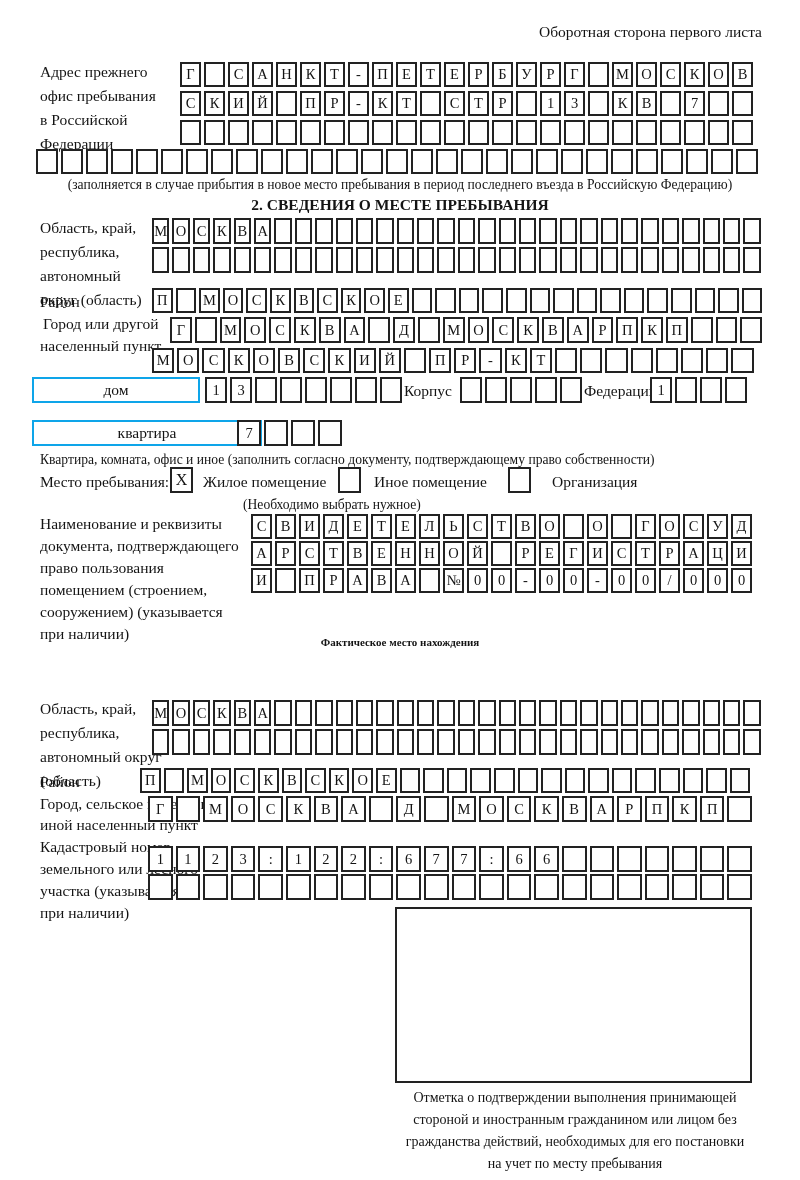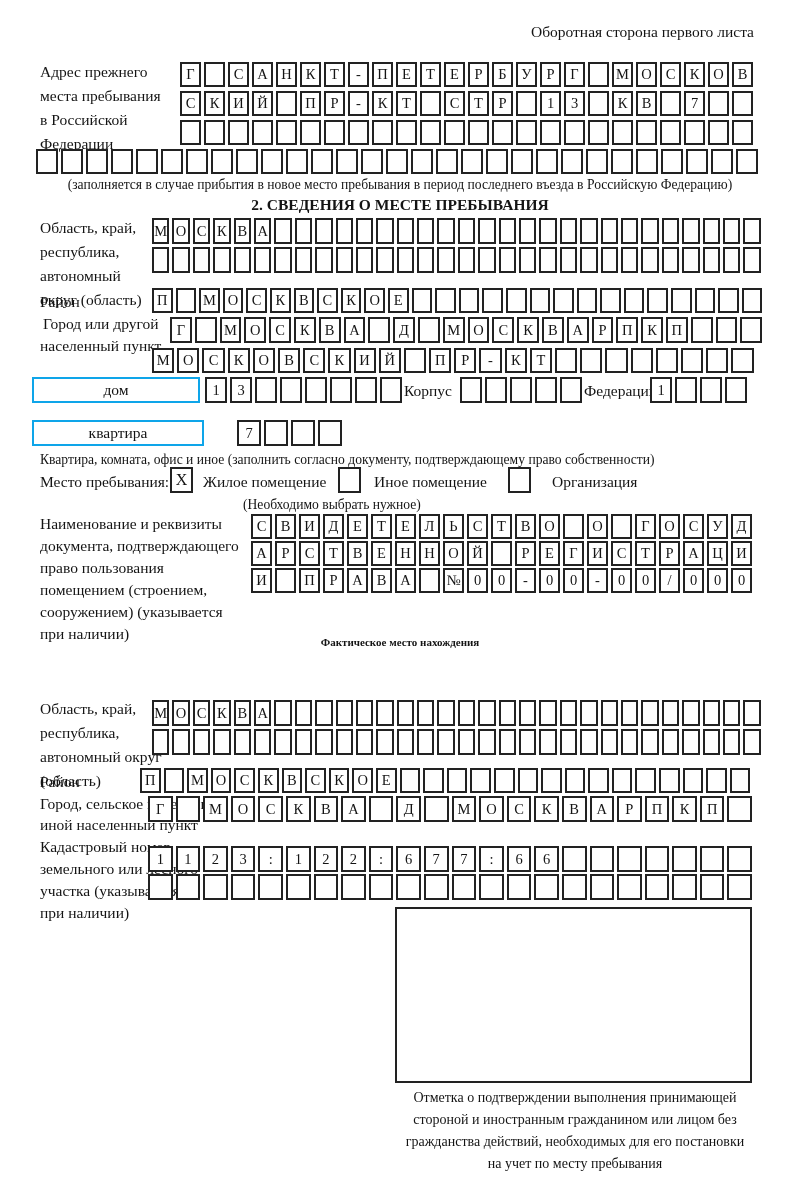--- a/index.html
+++ b/index.html
@@ -28,24 +28,24 @@
           font-size:15.5px;background:#fff;}
   .chk{box-sizing:border-box;position:absolute;width:23px;height:26px;border:2px solid #222;background:#fff;
        display:flex;align-items:center;justify-content:center;font-size:16px;}
   .stamp{box-sizing:border-box;border:2px solid #222;background:#fff;}
 </style>
 </head>
 <body>
 
 <div class="page">
 
-  <div class="abs lbl" style="top:20px;right:46px;">Оборотная сторона первого листа</div>
+  <div class="abs lbl" style="top:20px;right:38px;">Оборотная сторона первого листа</div>
 
   <div class="abs lbl ml" style="left:40px;top:60px;">Адрес прежнего
-места пребывания
+офис пребывания
 в Российской
 Федерации</div>
   <div class="abs boxes cells-24" style="left:180px;top:62px;">
       <span class="bx">Г</span>
       <span class="bx"></span>
       <span class="bx">С</span>
       <span class="bx">А</span>
       <span class="bx">Н</span>
       <span class="bx">К</span>
       <span class="bx">Т</span>
@@ -330,21 +330,21 @@
       <span class="bx"></span>
     </div>
   <div class="abs lbl" style="left:584px;top:379px;">Федерацию</div>
   <div class="abs boxes cells-h" style="left:650px;top:377px;">
       <span class="bx">1</span>
       <span class="bx"></span>
       <span class="bx"></span>
       <span class="bx"></span>
     </div>
 
-  <div class="abs bigbox" style="left:32px;top:420px;width:172px;height:26px;">квартира</div>
+  <div class="abs bigbox" style="left:32px;top:420px;width:230px;height:26px;">квартира</div>
   <div class="abs boxes cells-f" style="left:237px;top:420px;">
       <span class="bx">7</span>
       <span class="bx"></span>
       <span class="bx"></span>
       <span class="bx"></span>
     </div>
   <div class="abs cap" style="left:40px;top:452px;">Квартира, комната, офис и иное (заполнить согласно документу, подтверждающему право собственности)</div>
 
   <div class="abs lbl" style="left:40px;top:470px;">Место пребывания:</div>
   <span class="chk" style="left:170px;top:467px;">X</span>

